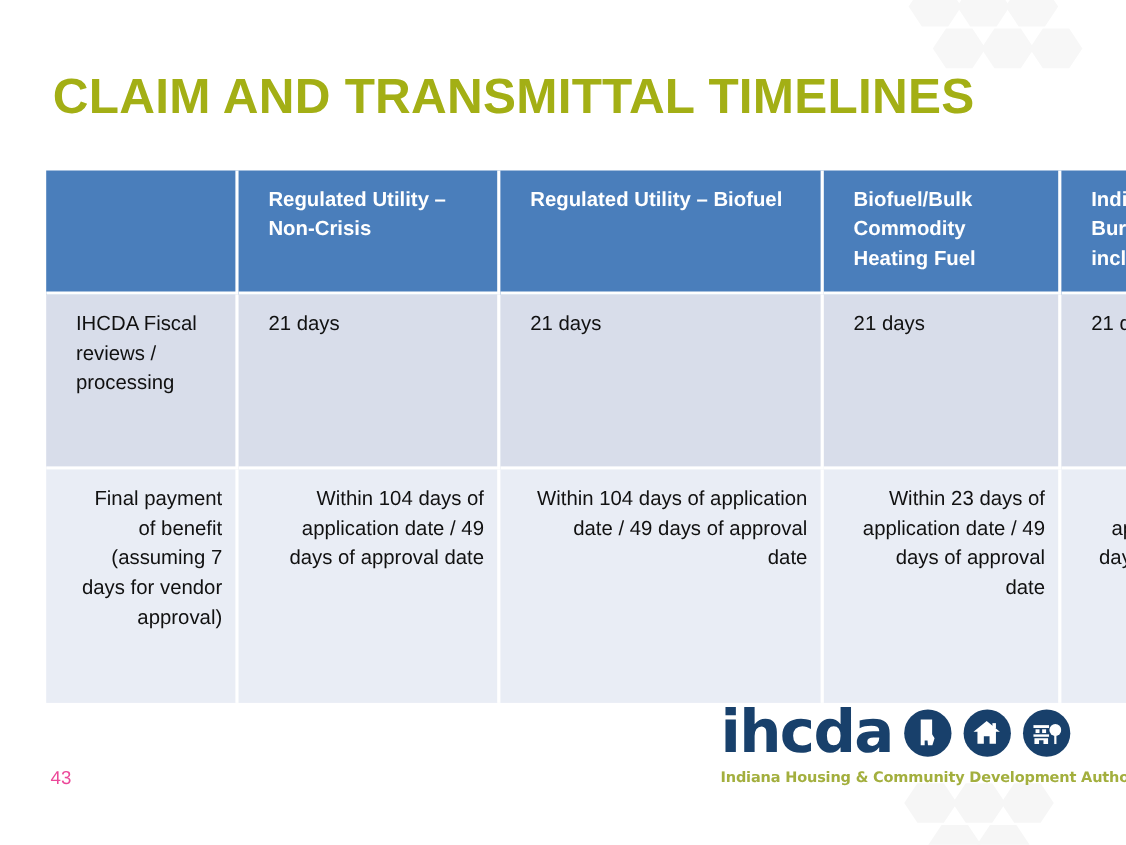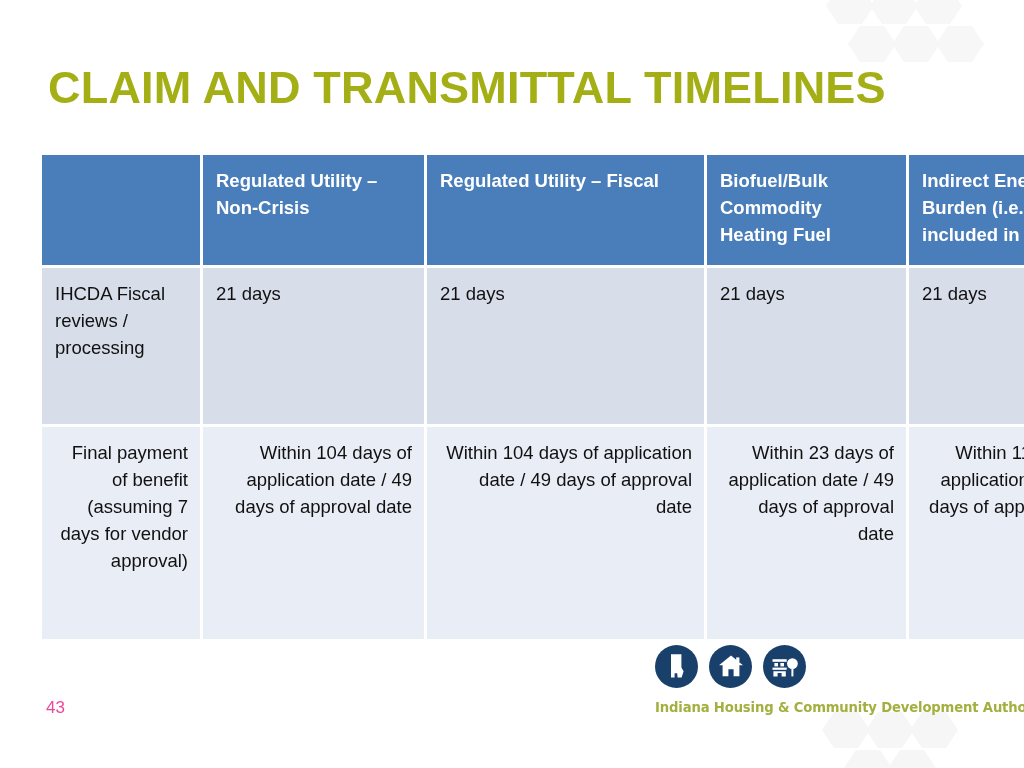--- a/index.html
+++ b/index.html
@@ -44,21 +44,21 @@
     position: absolute;
     left: 42px;
     top: 155px;
     width: 939px;
     border-collapse: separate;
     border-spacing: 0;
     table-layout: fixed;
   }
   #timelines-table td {
     vertical-align: top;
-    padding: 12px 12px 10px 13px;
+    padding: 12px 12px 10px 27px;
     font-size: 18.5px;
     line-height: 27px;
     border-right: 3px solid #ffffff;
     border-bottom: 3px solid #ffffff;
   }
   #timelines-table td:last-child { border-right: none; }
   #timelines-table tr:last-child td { border-bottom: none; text-align: right; }
 
   
   .col-0 { width: 133px; }
@@ -165,21 +165,21 @@
   </g>
 </svg>
 
 <div id="slide-title">CLAIM AND TRANSMITTAL TIMELINES</div>
 
 <table id="timelines-table">
   <tbody>
     <tr class="header-row">
       <td class="col-0"></td>
       <td class="col-1">Regulated Utility – Non-Crisis</td>
-      <td class="col-2">Regulated Utility – Fiscal</td>
+      <td class="col-2">Regulated Utility – Biofuel</td>
       <td class="col-3">Biofuel/Bulk Commodity Heating Fuel</td>
       <td class="col-4">Indirect Energy Burden (i.e., included in rent)</td>
     </tr>
 
     <tr class="data-row-a">
       <td class="col-0">IHCDA Fiscal reviews / processing</td>
       <td class="col-1">21 days</td>
       <td class="col-2">21 days</td>
       <td class="col-3">21 days</td>
       <td class="col-4">21 days</td>
@@ -192,20 +192,21 @@
       <td class="col-3">Within 23 days of application date / 49 days of approval date</td>
       <td class="col-4">Within 115 days of application date / 81 days of approval date</td>
     </tr>
   </tbody>
 </table>
 
 <div id="page-number">43</div>
 
 <div id="logo">
   <div id="logo-main">
+    <span id="logo-wordmark">ihcda</span>
 
     <span class="logo-badge">
       <svg width="22" height="26" viewBox="0 0 22 26" aria-hidden="true">
         <path fill="#FFFFFF" d="M5.0 1.2 L15.4 1.2 L15.4 14.5 L17.6 18.2 L15.6 24.6 L11.6 24.6 L11.2 20.2 L8.6 20.2 L8.6 24.6 L5.0 24.6 Z"></path>
       </svg>
     </span>
 
     <span class="logo-badge">
       <svg width="26" height="24" viewBox="0 0 26 24" aria-hidden="true">
         <path fill="#FFFFFF" d="M13 1.5 L25 11.3 L21.4 11.3 L21.4 22.2 L15.6 22.2 L15.6 15.3 L10.4 15.3 L10.4 22.2 L4.6 22.2 L4.6 11.3 L1 11.3 Z"></path>

